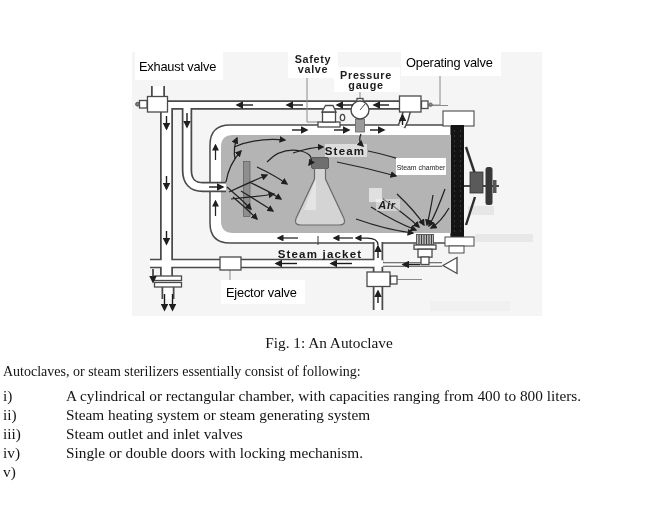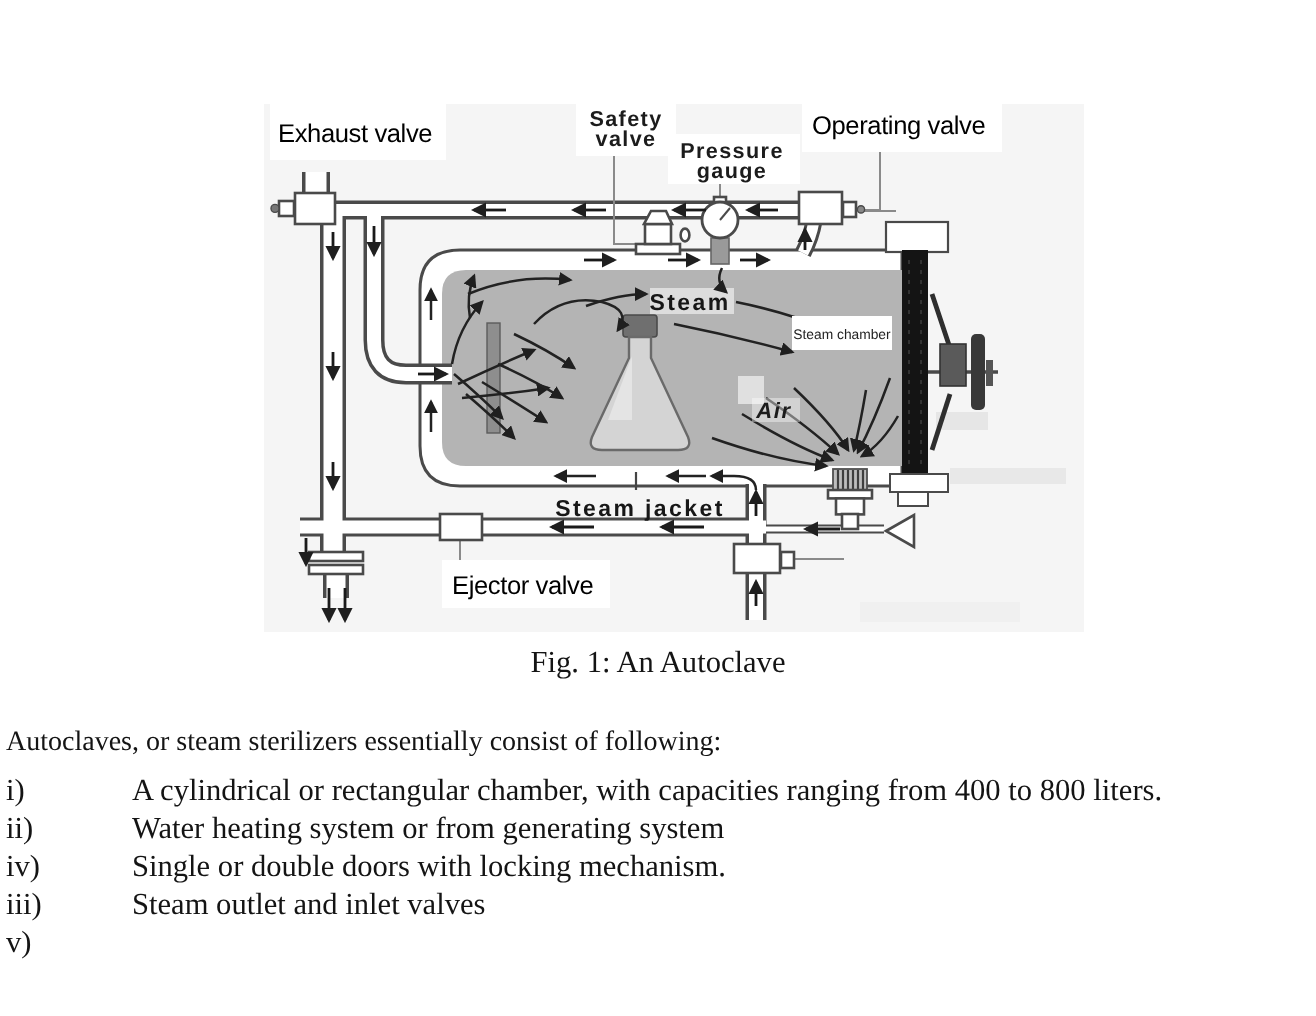--- a/index.html
+++ b/index.html
@@ -1,19 +1,19 @@
 <!DOCTYPE html>
 <html><head>
 <meta charset="utf-8">
 <style>
   html,body{margin:0;padding:0;}
   body{width:658px;height:508px;background:#ffffff;position:relative;overflow:hidden;
        font-family:"Liberation Serif", serif;color:#141414;}
   #diagram{position:absolute;left:130px;top:46px;}
-  .caption{position:absolute;top:322px;left:0;width:658px;text-align:center;
+  .caption{position:absolute;top:333px;left:0;width:658px;text-align:center;
            font-size:15.3px;line-height:19px;}
   .intro{position:absolute;top:362px;left:3px;font-size:14px;line-height:19px;white-space:nowrap;}
   .list{position:absolute;top:386px;left:3px;width:652px;}
   .row{display:flex;font-size:15.3px;line-height:19px;}
   .row .num{width:63px;flex:0 0 63px;}
   .row .txt{white-space:nowrap;font-family:Liberation Serif, serif;}
   
   .lblA{font-family:"Liberation Sans",sans-serif;font-size:12.8px;letter-spacing:-0.2px;fill:#000;}
   .lblB{font-family:"Liberation Sans",sans-serif;font-size:10.8px;font-weight:bold;
         letter-spacing:0.7px;fill:#1c1c1c;text-anchor:middle;}
@@ -246,26 +246,26 @@
 
 <div class="intro">Autoclaves, or steam sterilizers essentially consist of following:</div>
 
 <div class="list">
   <div class="row">
     <span class="num">i)</span>
     <span class="txt">A cylindrical or rectangular chamber, with capacities ranging from 400 to 800 liters.</span>
   </div>
   <div class="row">
     <span class="num">ii)</span>
-    <span class="txt">Water heating system or from generating system</span>
+    <span class="txt">Steam heating system or steam generating system</span>
+  </div>
+  <div class="row">
+    <span class="num">iii)</span>
+    <span class="txt">Steam outlet and inlet valves</span>
   </div>
   <div class="row">
     <span class="num">iv)</span>
     <span class="txt">Single or double doors with locking mechanism.</span>
   </div>
   <div class="row">
-    <span class="num">iii)</span>
-    <span class="txt">Steam outlet and inlet valves</span>
-  </div>
-  <div class="row">
     <span class="num">v)</span>
   </div>
 </div>
 
 </body></html>

